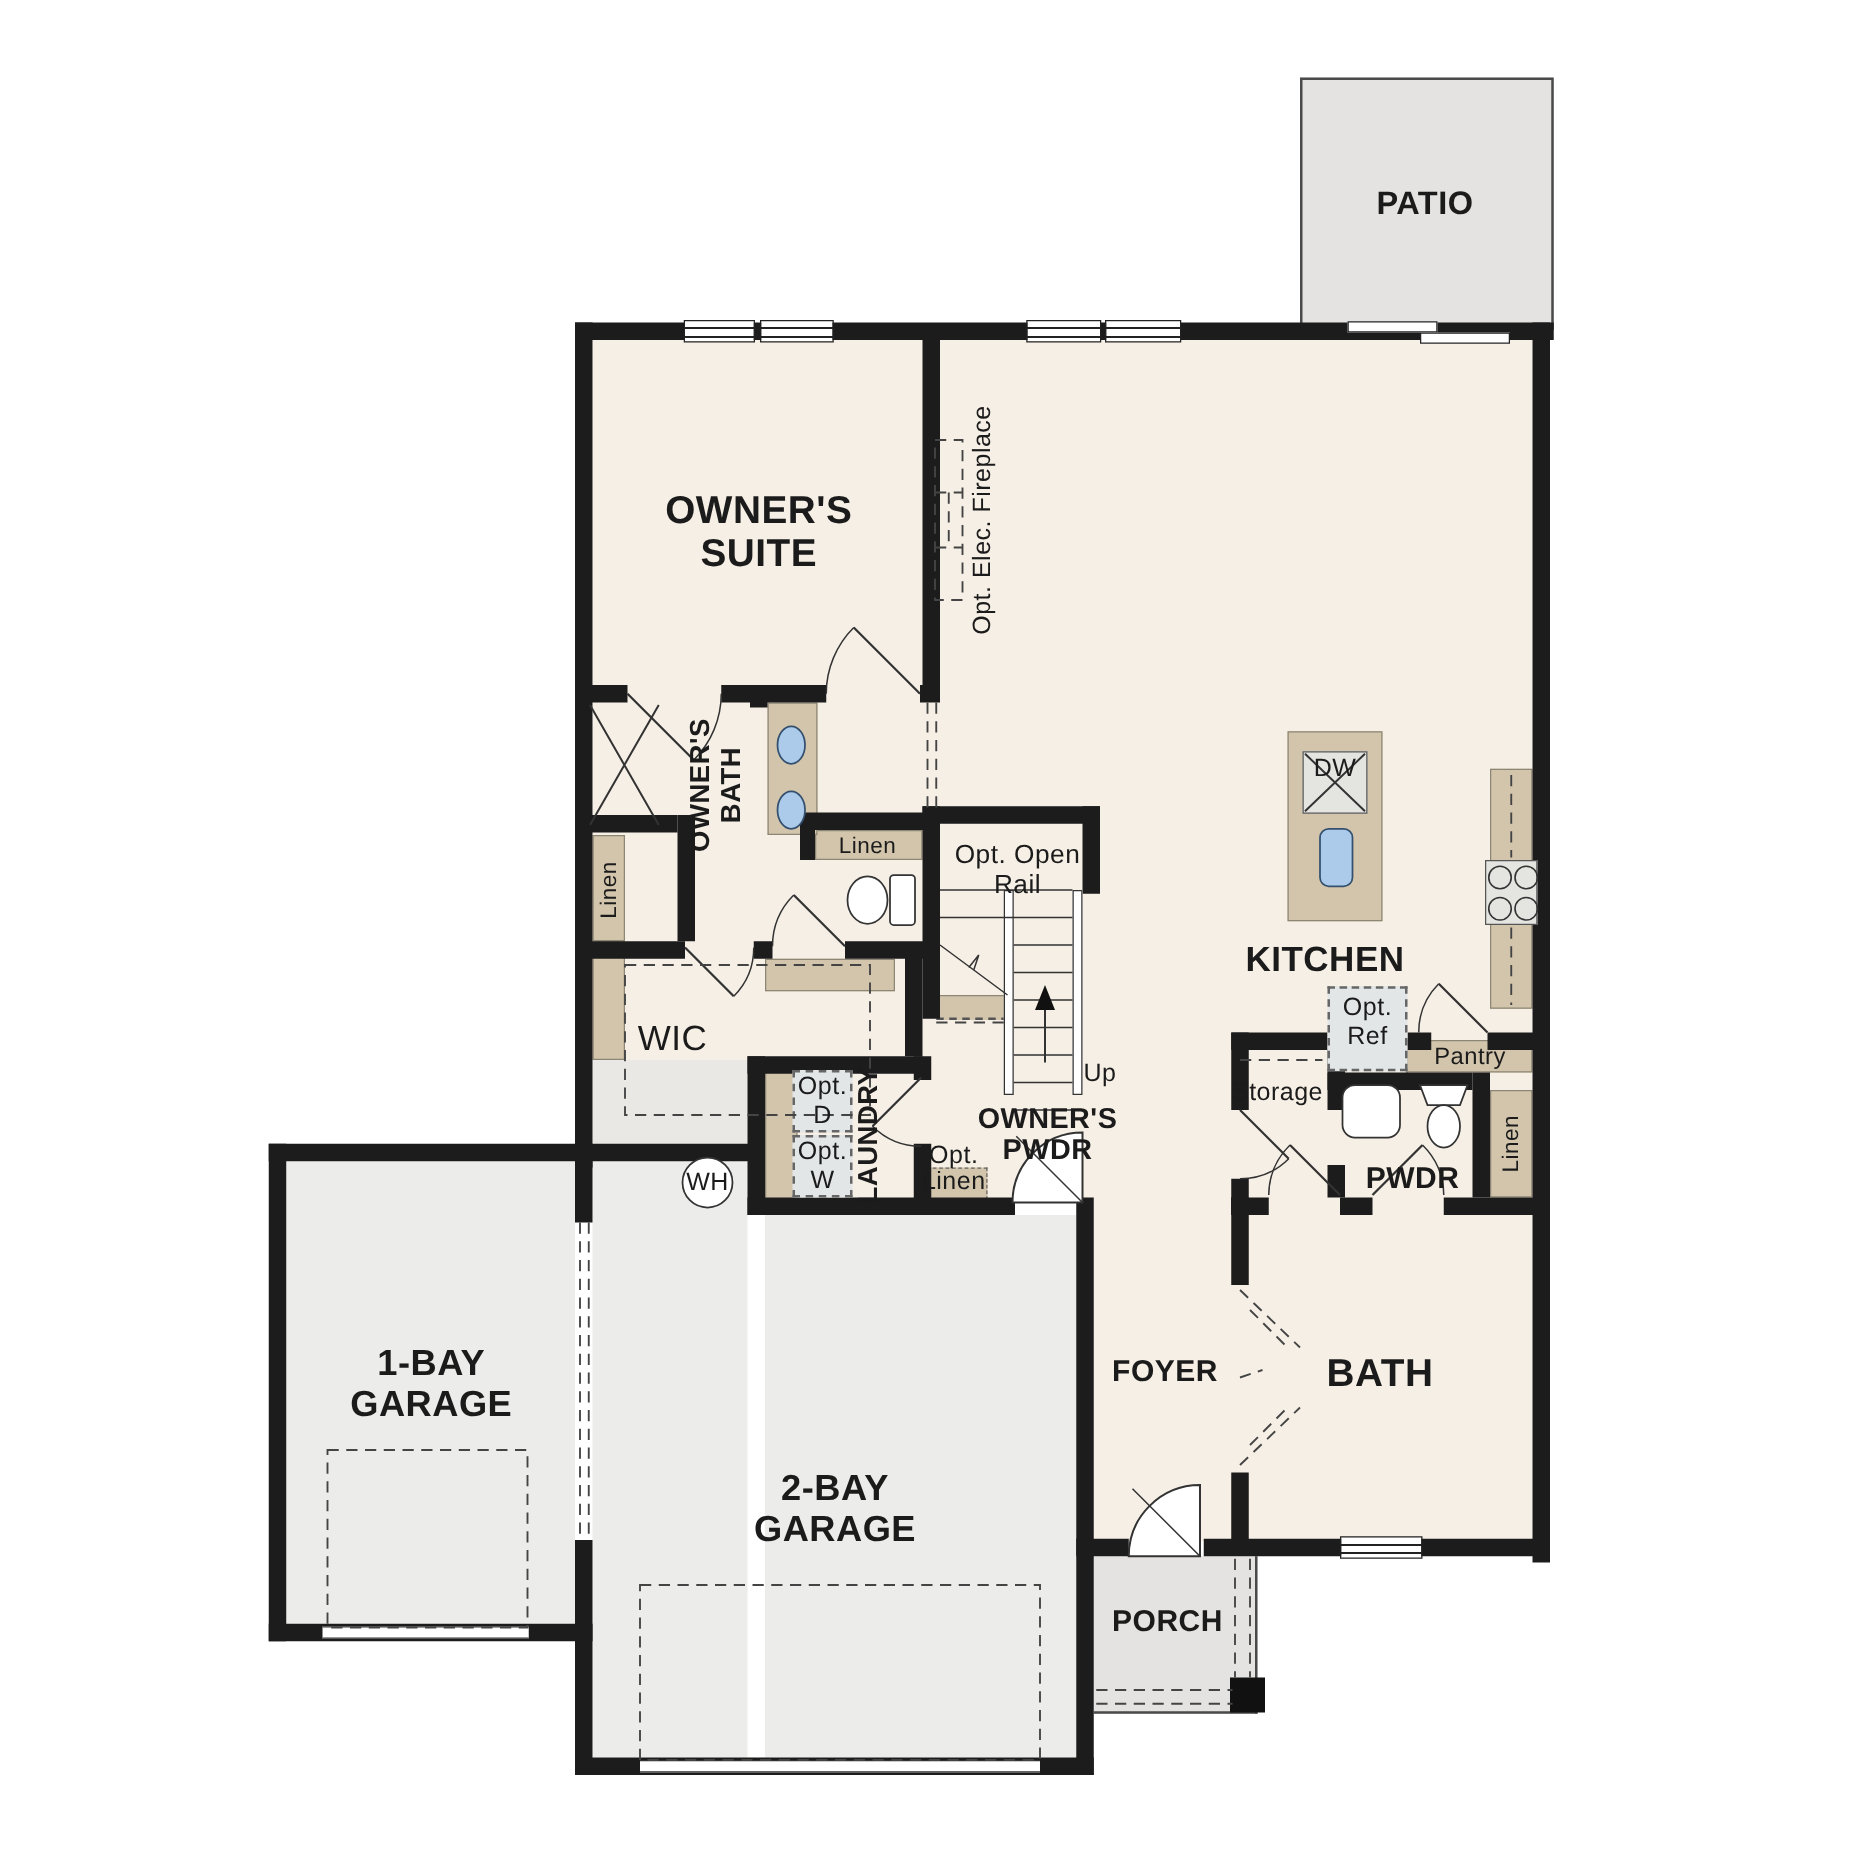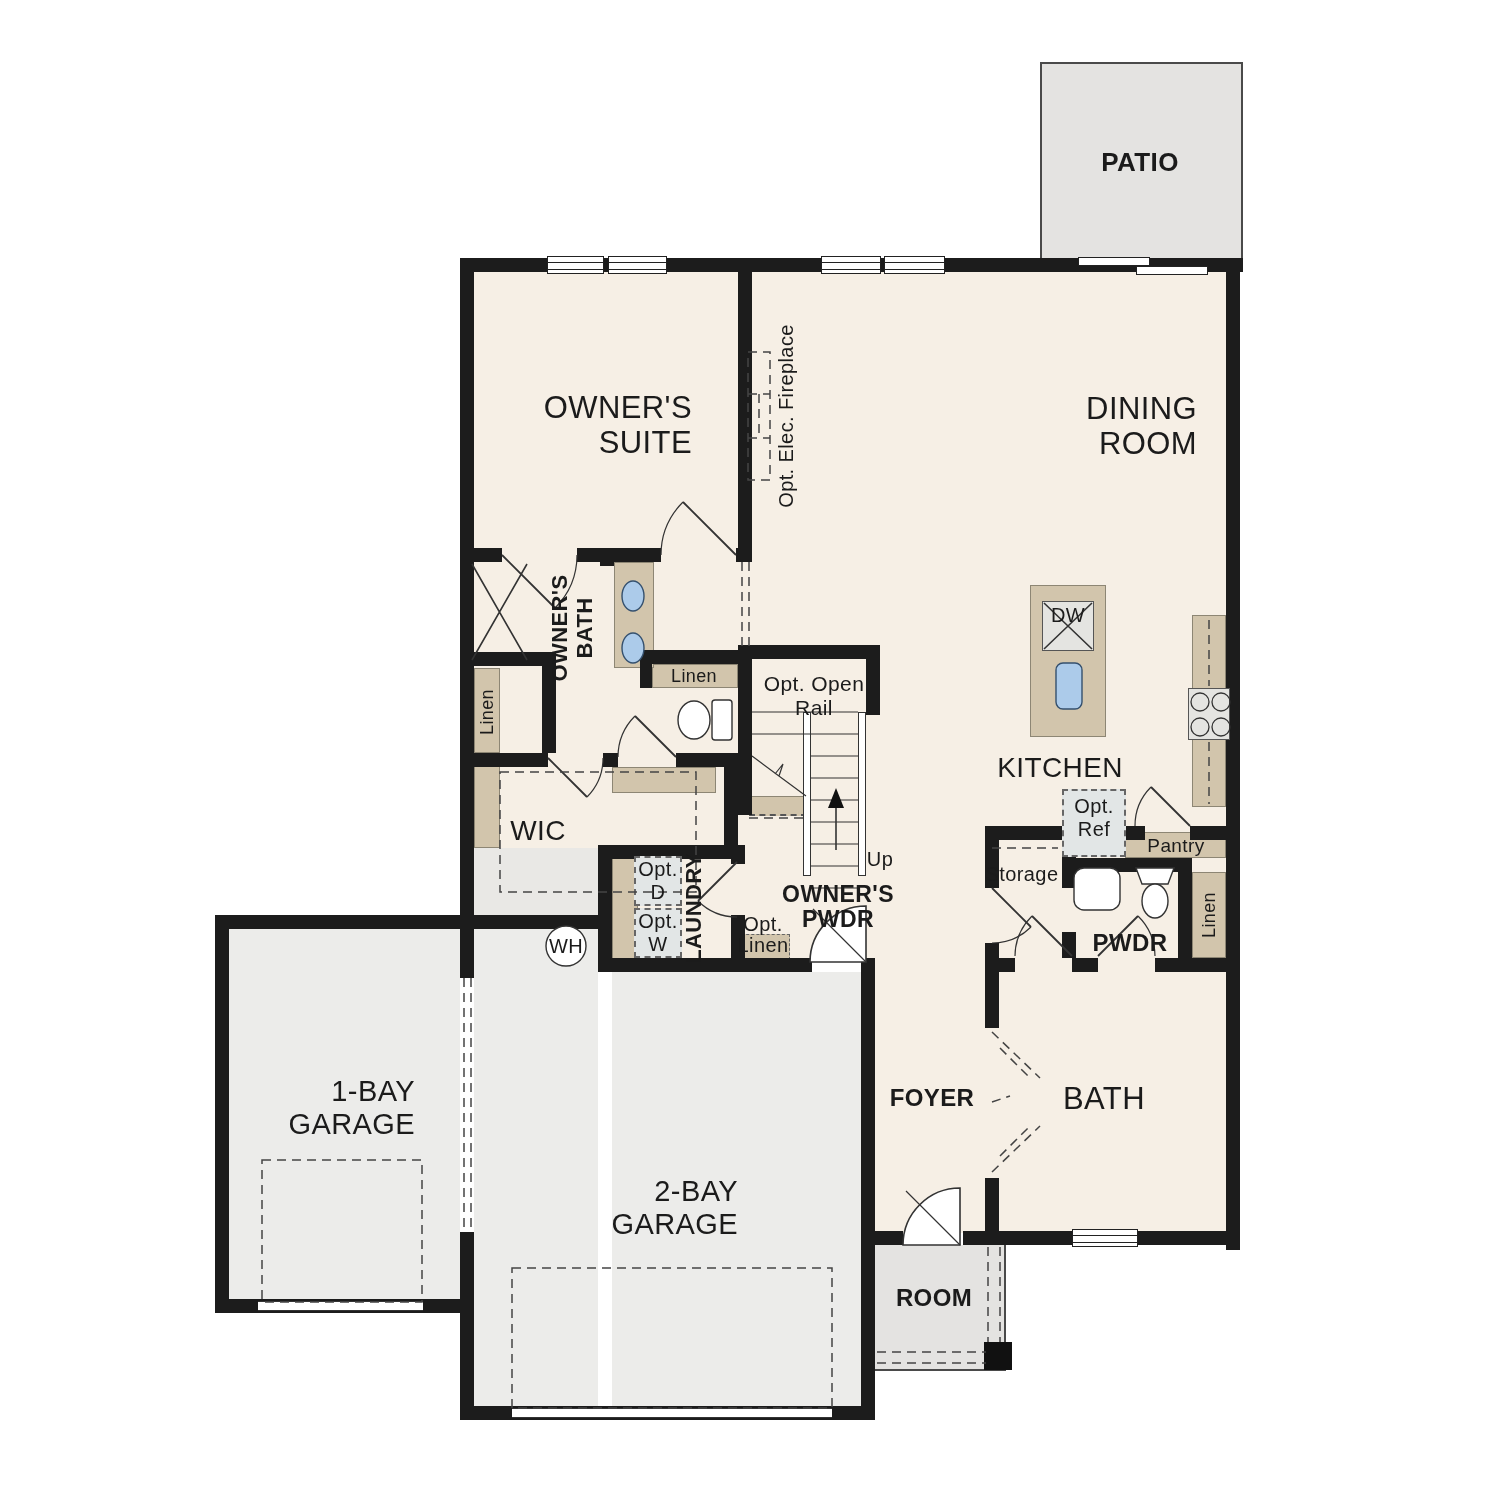--- a/index.html
+++ b/index.html
@@ -14,21 +14,21 @@
   .optbox{position:absolute;background:#e2e6e6;border:2px dashed #666;box-sizing:border-box;z-index:32;}
   .wall{position:absolute;background:#1c1c1c;z-index:30;}
   .win{position:absolute;background:linear-gradient(to bottom,#fff 0 5px,#222 5px 6.5px,#fff 6.5px 12px,#222 12px 13.5px,#fff 13.5px 100%);border:1px solid #222;box-sizing:border-box;z-index:35;}
   .slider{position:absolute;background:#fff;border:1px solid #222;box-sizing:border-box;z-index:36;}
   .gdoor{position:absolute;background:#fff;border-top:1.5px solid #333;border-bottom:1.5px solid #333;box-sizing:border-box;z-index:35;}
   .railw{position:absolute;background:#fff;border:1.5px solid #333;box-sizing:border-box;z-index:36;}
   .column{position:absolute;background:#111;z-index:36;}
   svg.lines{position:absolute;left:0;top:0;z-index:40;pointer-events:none;}
   .lbl{position:absolute;display:flex;align-items:center;justify-content:center;text-align:center;
        line-height:1.14;z-index:50;letter-spacing:.4px;}
-  .big{font-weight:normal;font-size:31px;text-align:right;}
+  .big{font-weight:bold;font-size:31px;}
   .med{font-weight:bold;font-size:24px;}
   .medsm{font-weight:bold;font-size:26px;}
   .sm{font-size:20px;font-weight:normal;}
   .tiny{font-size:18px;font-weight:normal;}
   .rot{transform:translate(-50%,-50%) rotate(-90deg);white-space:nowrap;display:block;text-align:center;}
   .rotwrap{transform:translate(-50%,-50%) rotate(-90deg);white-space:normal;}
   .benchtan{position:absolute;background:#d2c5ac;border:1px solid #8d8674;border-bottom:2px dashed #555;box-sizing:border-box;z-index:15;}
   .valet{position:absolute;background:#d2c5ac;border:1.5px dashed #666;box-sizing:border-box;z-index:15;}
 </style>
 </head>
@@ -197,26 +197,25 @@
       <path d="M988,1247 V1342 M1000,1247 V1342 M877,1352 H986 M877,1363 H986"></path>
       <path d="M749,818 H806"></path>
       <path d="M1209,620 V686 M1209,742 V804"></path>
       <path d="M992,1032 L1040,1078 M992,1172 L1040,1126 M1000,1048 L1028,1076 M1000,1156 L1028,1128 M992,1102 L1010,1096"></path>
       <rect x="262" y="1160" width="160" height="142"></rect>
       <rect x="512" y="1268" width="320" height="140"></rect>
     </g>
   </svg>
 
   <div class="lbl big" style="left:522px;top:388px;width:170px;height:74px;">OWNER'S SUITE</div>
-  <div class="lbl big" style="left:1047px;top:393px;width:150px;height:66px;">DINING ROOM</div>
   <div class="lbl medsm" style="left:1090px;top:148px;width:100px;height:30px;">PATIO</div>
   <div class="lbl big" style="left:995px;top:752px;width:130px;height:32px;font-size:28px;">KITCHEN</div>
   <div class="lbl medsm" style="left:896px;top:1084px;width:72px;height:28px;font-size:24px;">FOYER</div>
   <div class="lbl big" style="left:1048px;top:1082px;width:112px;height:34px;">BATH</div>
-  <div class="lbl medsm" style="left:898px;top:1284px;width:72px;height:28px;font-size:24px;">ROOM</div>
+  <div class="lbl medsm" style="left:898px;top:1284px;width:72px;height:28px;font-size:24px;">PORCH</div>
   <div class="lbl big" style="left:275px;top:1076px;width:140px;height:64px;font-size:29px;">1-BAY GARAGE</div>
   <div class="lbl big" style="left:598px;top:1176px;width:140px;height:64px;font-size:29px;">2-BAY GARAGE</div>
   <div class="lbl sm" style="left:508px;top:818px;width:60px;height:26px;font-size:28px;">WIC</div>
   <div class="lbl sm" style="left:982px;top:862px;width:80px;height:24px;">Storage</div>
   <div class="lbl med" style="left:1092px;top:930px;width:76px;height:26px;">PWDR</div>
   <div class="lbl tiny" style="left:1128px;top:835px;width:96px;height:22px;font-size:19px;">Pantry</div>
   <div class="lbl med" style="left:772px;top:880px;width:132px;height:54px;font-size:23px;line-height:1.1;">OWNER'S PWDR</div>
 
   <div class="lbl med rotwrap" style="left:572px;top:628px;width:104px;height:52px;font-size:22px;">OWNER'S BATH</div>
   <div class="lbl med rot" style="left:694px;top:908px;font-size:22px;">LAUNDRY</div>

